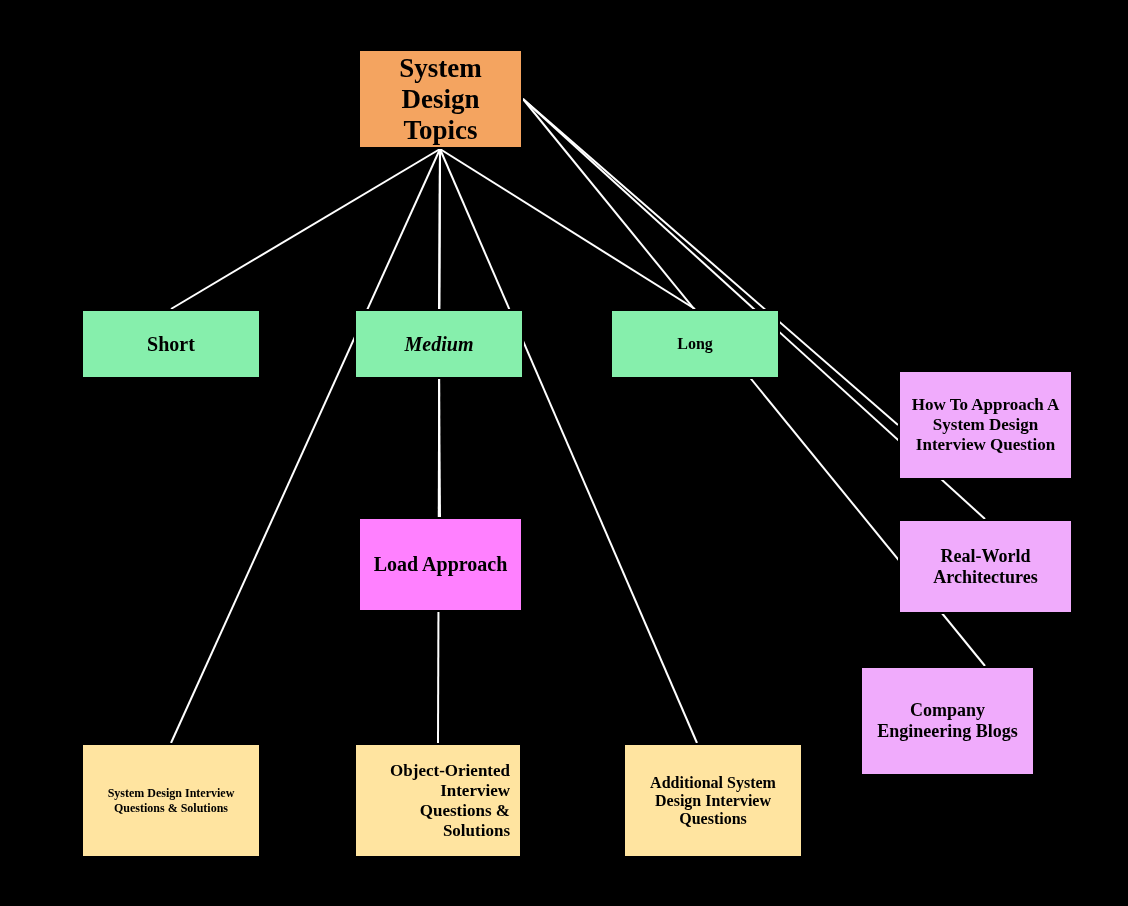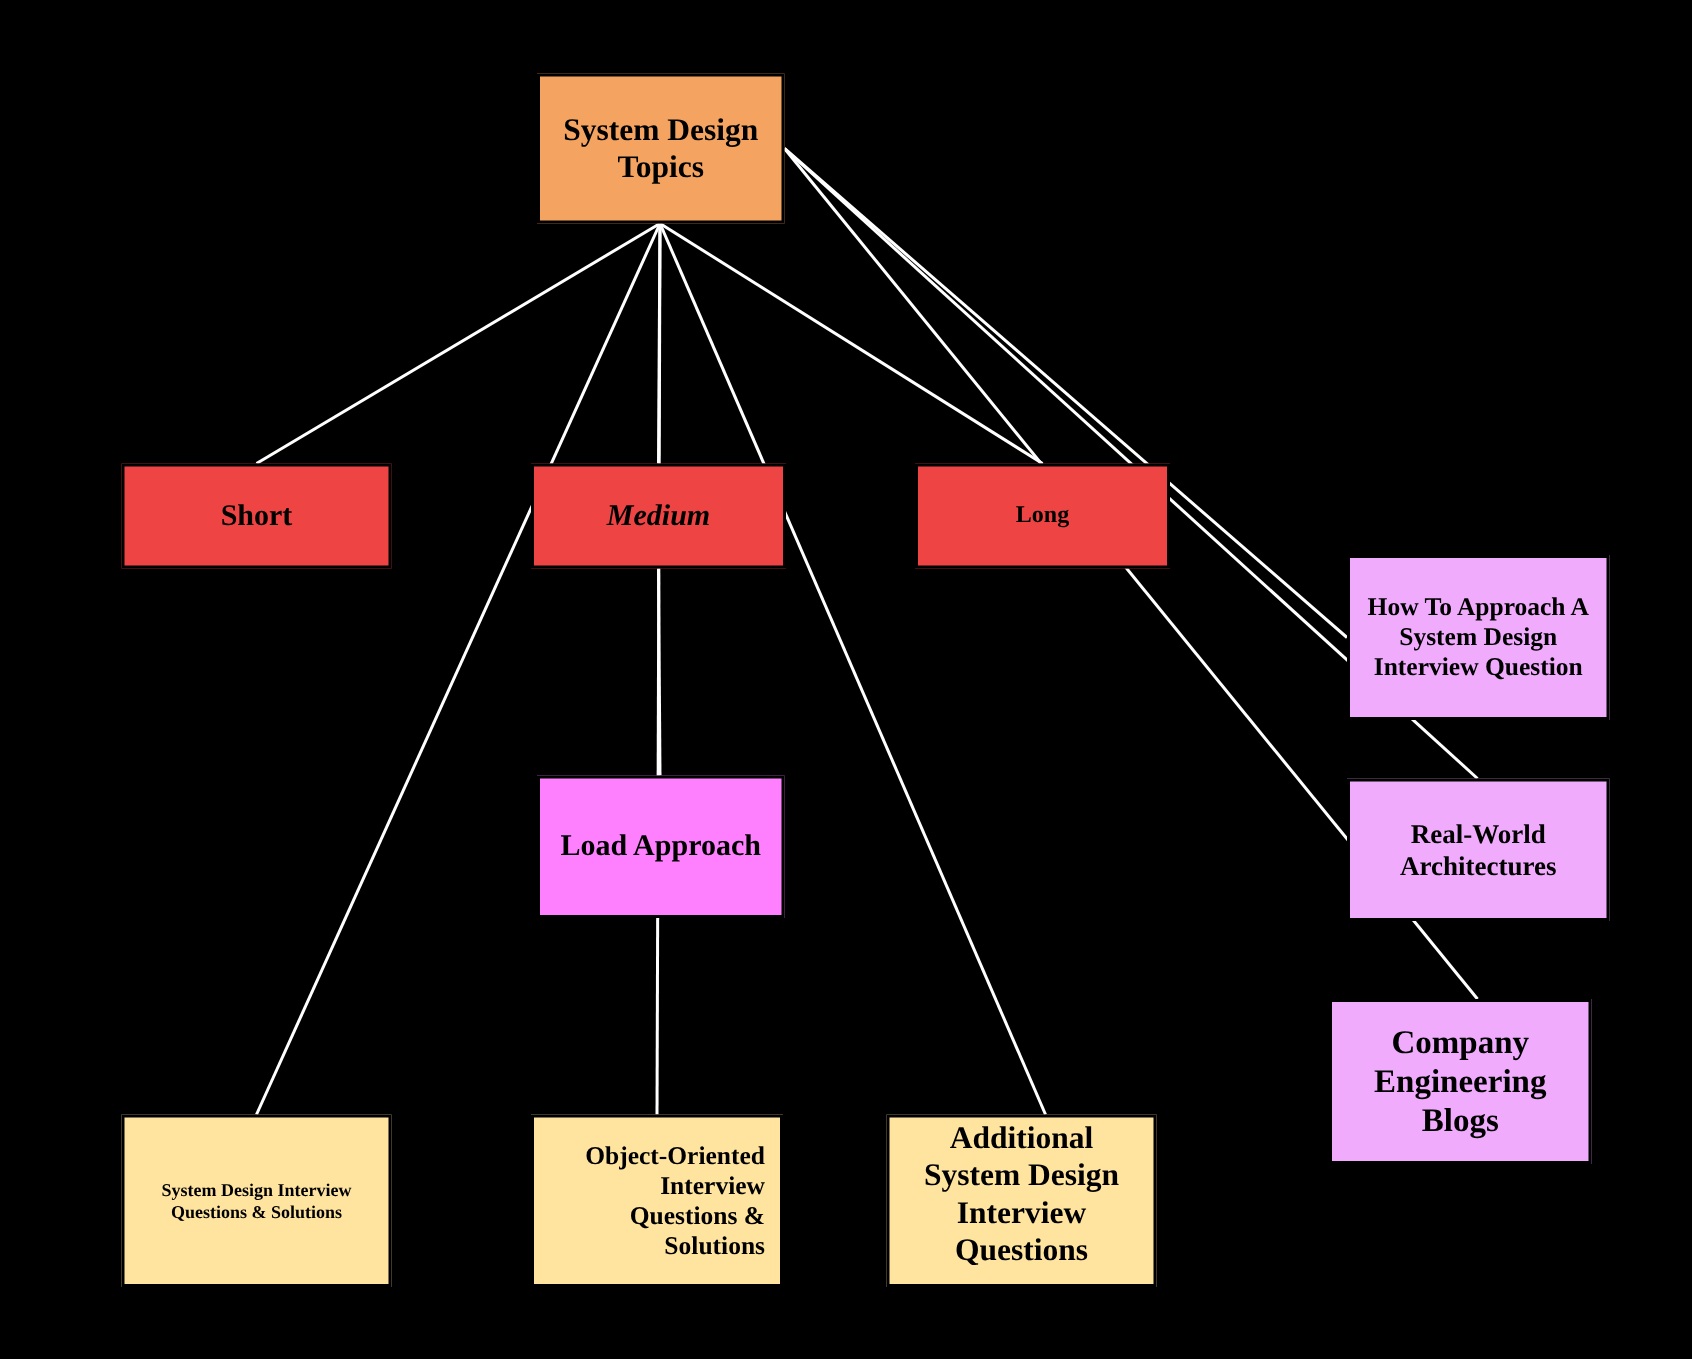--- a/index.html
+++ b/index.html
@@ -24,21 +24,21 @@
       padding: 10px;
       border: 2px solid #000;
     }
 
     .node-orange {
       background: #F4A460;
       background: rgb(244, 164, 96);
     }
 
     .node-green {
-      background: #ef4444;
+      background: #86efac;
     }
 
     .node-pink {
       background: #FF80FF;
     }
 
     .node-blue {
       background: #f0abfc;
     }
 
@@ -79,21 +79,21 @@
 
   <line x1="523" y1="99" x2="985" y2="666"></line>
 
   <line x1="440" y1="149" x2="171" y2="743"></line>
 
   <line x1="440" y1="149" x2="438" y2="743"></line>
 
   <line x1="440" y1="149" x2="697" y2="743"></line>
 </svg>
 
-<div class="node node-orange" style="left:358px; top:49px; width:165px; height:100px; font-size:21px;">
+<div class="node node-orange" style="left:358px; top:49px; width:165px; height:100px; font-size:27px;">
   <span>System Design Topics</span>
 </div>
 
 <div class="node node-green" style="left:81px; top:309px; width:180px; height:70px; font-size:20px;">
   <span>Short</span>
 </div>
 
 <div class="node node-green" style="left:354px; top:309px; width:170px; height:70px; font-size:20px;font-style:italic;">
   <span>Medium</span>
 </div>
@@ -107,27 +107,27 @@
 </div>
 
 <div class="node node-pink" style="left:358px; top:517px; width:165px; height:95px; font-size:20px;">
   <span>Load Approach</span>
 </div>
 
 <div class="node node-blue" style="left:898px; top:519px; width:175px; height:95px; font-size:18px;">
   <span>Real-World Architectures</span>
 </div>
 
-<div class="node node-blue" style="left:886px; top:666px; width:175px; height:110px; font-size:22px;">
+<div class="node node-blue" style="left:860px; top:666px; width:175px; height:110px; font-size:18px;">
   <span>Company Engineering Blogs</span>
 </div>
 
 <div class="node node-yellow" style="left:81px; top:743px; width:180px; height:115px; font-size:12px;">
   <span>System Design Interview Questions &amp; Solutions</span>
 </div>
 
 <div class="node node-yellow" style="left:354px; top:743px; width:168px; height:115px; font-size:17px;text-align:right;">
   <span>Object-Oriented Interview Questions &amp; Solutions</span>
 </div>
 
-<div class="node node-yellow" style="left:591px; top:743px; width:180px; height:115px; font-size:21px;align-items:flex-end;">
+<div class="node node-yellow" style="left:623px; top:743px; width:180px; height:115px; font-size:16px;">
   <span>Additional System Design Interview Questions</span>
 </div>
 
 </body></html>

